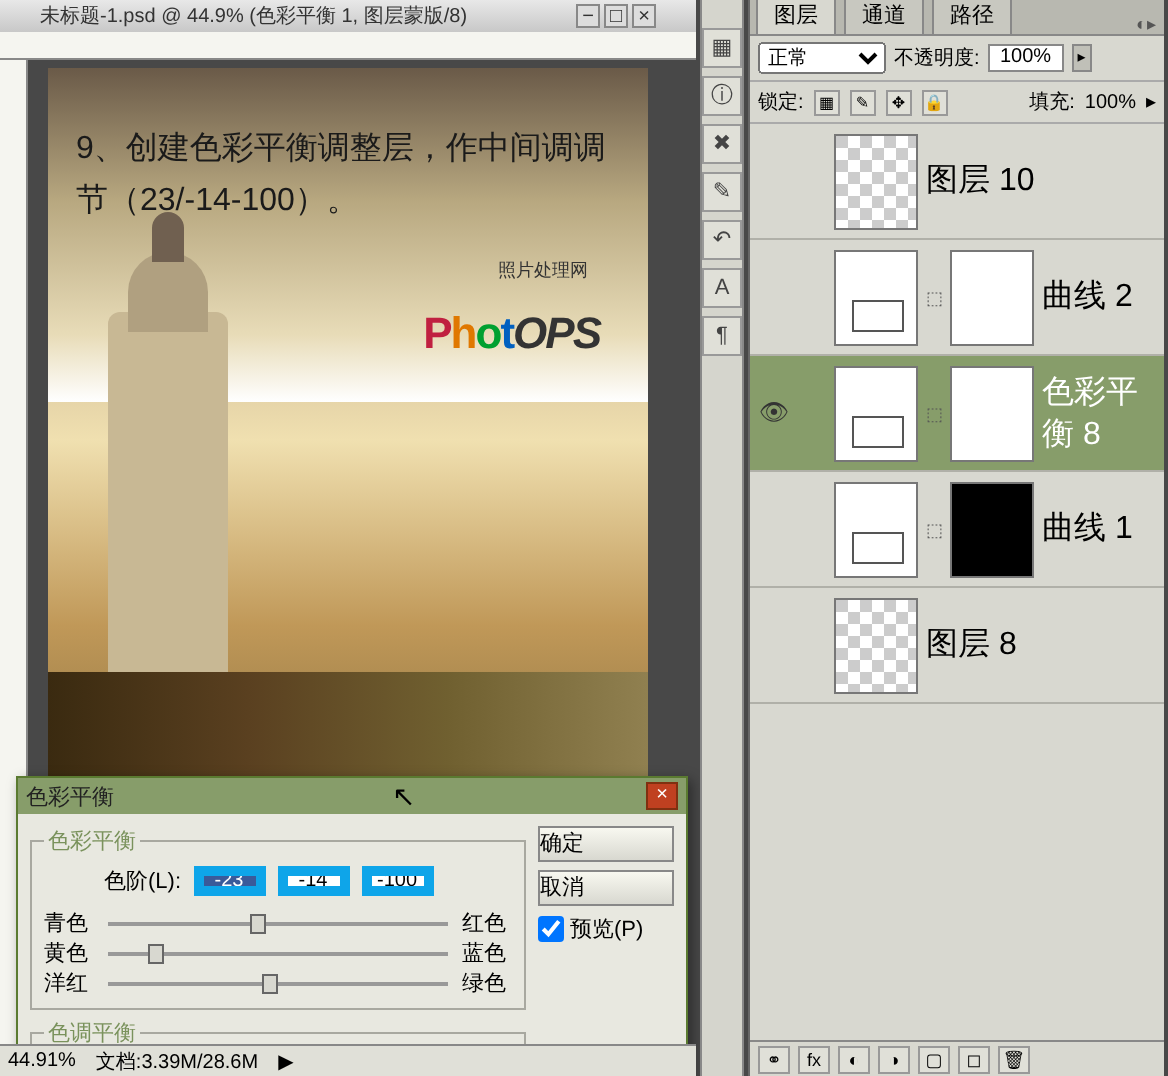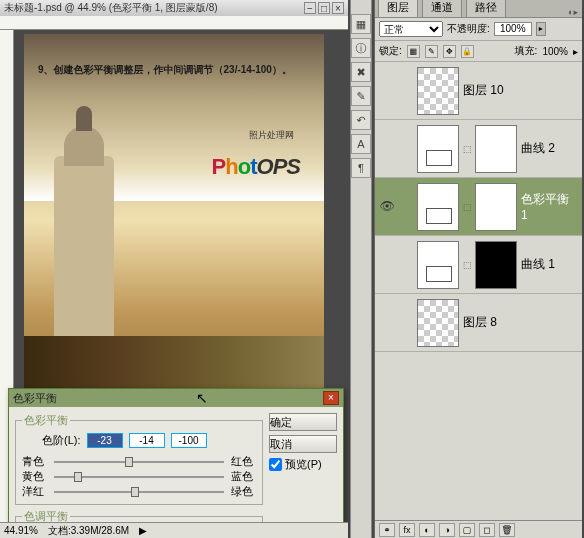--- a/index.html
+++ b/index.html
@@ -1,52 +1,52 @@
 <!DOCTYPE html>
 <html><head>
 <meta charset="utf-8">
 <style>
 *{box-sizing:border-box;margin:0;padding:0}
 body{font-family:"SimSun",sans-serif;font-size:11px;background:#484848;width:584px;height:538px;position:relative;overflow:hidden}
 
 
 .doc-win{position:absolute;left:0;top:0;width:348px;height:538px;display:flex;flex-direction:column}
-.doc-title{background:linear-gradient(#e8e8e8,#c8c8c8);height:16px;display:flex;align-items:center;padding:0 4px;font-size:10px;color:#333}
+.doc-title{background:linear-gradient(#e8e8e8,#c8c8c8);height:16px;display:flex;align-items:center;padding:0 20px;font-size:10px;color:#333}
 .doc-title-text{flex:1}
 .doc-title .ctrl{width:12px;height:12px;text-align:center;line-height:12px;margin-left:2px;background:#ddd;border:1px solid #888}
 .ruler-h{height:14px;background:#f5f5f0;border-bottom:1px solid #888}
 .doc-body{flex:1;display:flex}
 .ruler-v{width:14px;background:#f5f5f0;border-right:1px solid #888}
 .canvas-area{flex:1;background:#484848;position:relative;overflow:hidden}
 .canvas{position:absolute;left:10px;top:4px;width:300px;height:372px;background:linear-gradient(#8a7860 0%,#d4c09a 35%,#f0e0b0 50%,#c09858 75%,#887040 100%)}
 .canvas .sky{position:absolute;inset:0 0 55% 0;background:linear-gradient(180deg,#6a5a48,#b8a880 40%,#e8dcb8 80%,#fff)}
-.canvas .overlay-text{position:absolute;top:28px;left:14px;right:14px;color:#1a1a1a;font-size:10px;font-weight:bold;line-height:1.6}
+.canvas .overlay-text{position:absolute;top:28px;left:14px;right:14px;color:#1a1a1a;font-size:16px;font-weight:normal;line-height:1.6}
 .canvas .logo{position:absolute;top:120px;right:24px;font-size:22px;font-weight:bold;letter-spacing:-1px}
 .logo .p1{color:#c02040}.logo .p2{color:#e07800}.logo .p3{color:#00a030}.logo .p4{color:#0060c0}.logo .p5{color:#333;font-style:italic}
 .canvas .logo-sub{position:absolute;top:95px;right:30px;font-size:9px;color:#333}
 .canvas .castle{position:absolute;left:30px;bottom:40px;width:60px;height:210px;background:#c8b894;border-radius:6px 6px 0 0}
 .castle::before{content:"";position:absolute;top:-30px;left:10px;width:40px;height:40px;background:#b0a080;border-radius:50% 50% 0 0}
 .castle::after{content:"";position:absolute;top:-50px;left:22px;width:16px;height:25px;background:#706050;border-radius:8px 8px 0 0}
 .canvas .trees{position:absolute;bottom:0;left:0;right:0;height:70px;background:linear-gradient(90deg,#3a2a10,#5a4020,#706030,#908050)}
 
 
 .dialog{position:absolute;left:8px;top:388px;width:336px;border:1px solid #5a7a30;background:#e8e8e0;box-shadow:2px 2px 6px rgba(0,0,0,.4)}
 .dialog-title{background:#879d6a;height:18px;display:flex;align-items:center;padding:0 4px;font-size:11px;color:#222}
 .dialog-title-text{flex:1}
 .dialog-close{width:16px;height:14px;background:#c04020;color:#fff;text-align:center;line-height:12px;font-size:10px;border:1px solid #803010}
 .dialog-body{padding:6px;display:flex;gap:6px}
 .dialog-main{flex:1}
 .dialog-side{width:68px;display:flex;flex-direction:column;gap:4px}
 .dlg-btn{height:18px;background:linear-gradient(#f8f8f0,#d8d8d0);border:1px solid #888;font-size:11px;line-height:16px}
 .dlg-check{display:flex;align-items:center;gap:3px;font-size:11px}
 .fieldset{border:1px solid #a8a8a0;padding:5px 6px;margin-bottom:4px}
 .fieldset legend{color:#7a925c;font-size:11px;padding:0 2px}
-.cb-levels{display:flex;align-items:center;gap:6px;margin-bottom:6px;margin-left:20px}
+.cb-levels{display:flex;align-items:center;gap:6px;margin-bottom:6px;margin-left:30px}
 .cb-levels label{font-size:11px}
-.cb-levels input{width:36px;height:15px;font-size:10px;text-align:center;border:1px solid #0ea5e9;background:#fff}
+.cb-levels input{width:36px;height:15px;font-size:10px;text-align:center;border:5px solid #0ea5e9;background:#fff}
 .cb-levels input.sel{background:#3a5a9a;color:#fff}
 .slider-row{display:flex;align-items:center;gap:0;font-size:11px;height:15px}
 .slider-row .lbl-l{width:28px}
 .slider-row .lbl-r{width:28px;text-align:center}
 .slider-row .track{flex:1;height:2px;background:#999;position:relative;margin:0 4px}
 .slider-row .thumb{position:absolute;top:-4px;width:8px;height:10px;background:#d8d8d0;border:1px solid #666}
 .radio-row{display:flex;gap:16px;font-size:11px;align-items:center;margin-bottom:3px}
 .radio-row label,.dlg-check label{display:flex;align-items:center;gap:2px}
 
 .status{position:absolute;left:0;bottom:0;width:348px;height:16px;background:#e0e0d8;border-top:1px solid #888;display:flex;align-items:center;font-size:10px;padding:0 4px;gap:10px}
@@ -71,21 +71,21 @@
 .layer{display:flex;align-items:center;min-height:58px;padding:2px 4px;border-bottom:1px solid #b0b0a8;gap:4px}
 .layer.sel{background:#879d6a;color:#fff}
 .layer .eye{width:16px;height:16px;text-align:center;font-size:12px;color:#333}
 .layer .link{width:14px}
 .layer .thumb{width:42px;height:48px;background:#fff;border:1px solid #777;position:relative}
 .layer .thumb.trans{background:repeating-conic-gradient(#fff 0 25%,#ccc 0 50%) 0 0/12px 12px}
 .layer .thumb.mask-w{background:#fff}
 .layer .thumb.mask-b{background:#000}
 .layer .thumb.adj{background:#fff}
 .layer .thumb.adj::after{content:"";position:absolute;left:8px;top:24px;width:24px;height:14px;border:1px solid #555}
-.layer .lname{font-size:12px;flex:1}
+.layer .lname{font-size:16px;flex:1}
 .layer .chain{width:8px;font-size:9px;color:#555;text-align:center}
 .panel-foot{height:18px;background:#d8d8d0;border-top:1px solid #888;display:flex;align-items:center;gap:4px;padding:0 4px}
 .panel-foot .fic{width:16px;height:14px;border:1px solid #999;background:#e0e0d8;font-size:9px;text-align:center;line-height:12px}
 
 .cursor{position:absolute;left:196px;top:390px;font-size:14px;color:#000;pointer-events:none}
 </style>
 </head>
 <body>
 
 <div class="doc-win">
@@ -235,21 +235,21 @@
         <span class="chain">⬚</span>
         <div class="thumb mask-w"></div>
         <span class="lname">曲线 2</span>
       </div>
       <div class="layer sel">
         <span class="eye">👁</span>
         <span class="link"></span>
         <div class="thumb adj"></div>
         <span class="chain">⬚</span>
         <div class="thumb mask-w"></div>
-        <span class="lname">色彩平衡 1</span>
+        <span class="lname">色彩平衡 8</span>
       </div>
       <div class="layer">
         <span class="eye"></span>
         <span class="link"></span>
         <div class="thumb adj"></div>
         <span class="chain">⬚</span>
         <div class="thumb mask-b"></div>
         <span class="lname">曲线 1</span>
       </div>
       <div class="layer">

